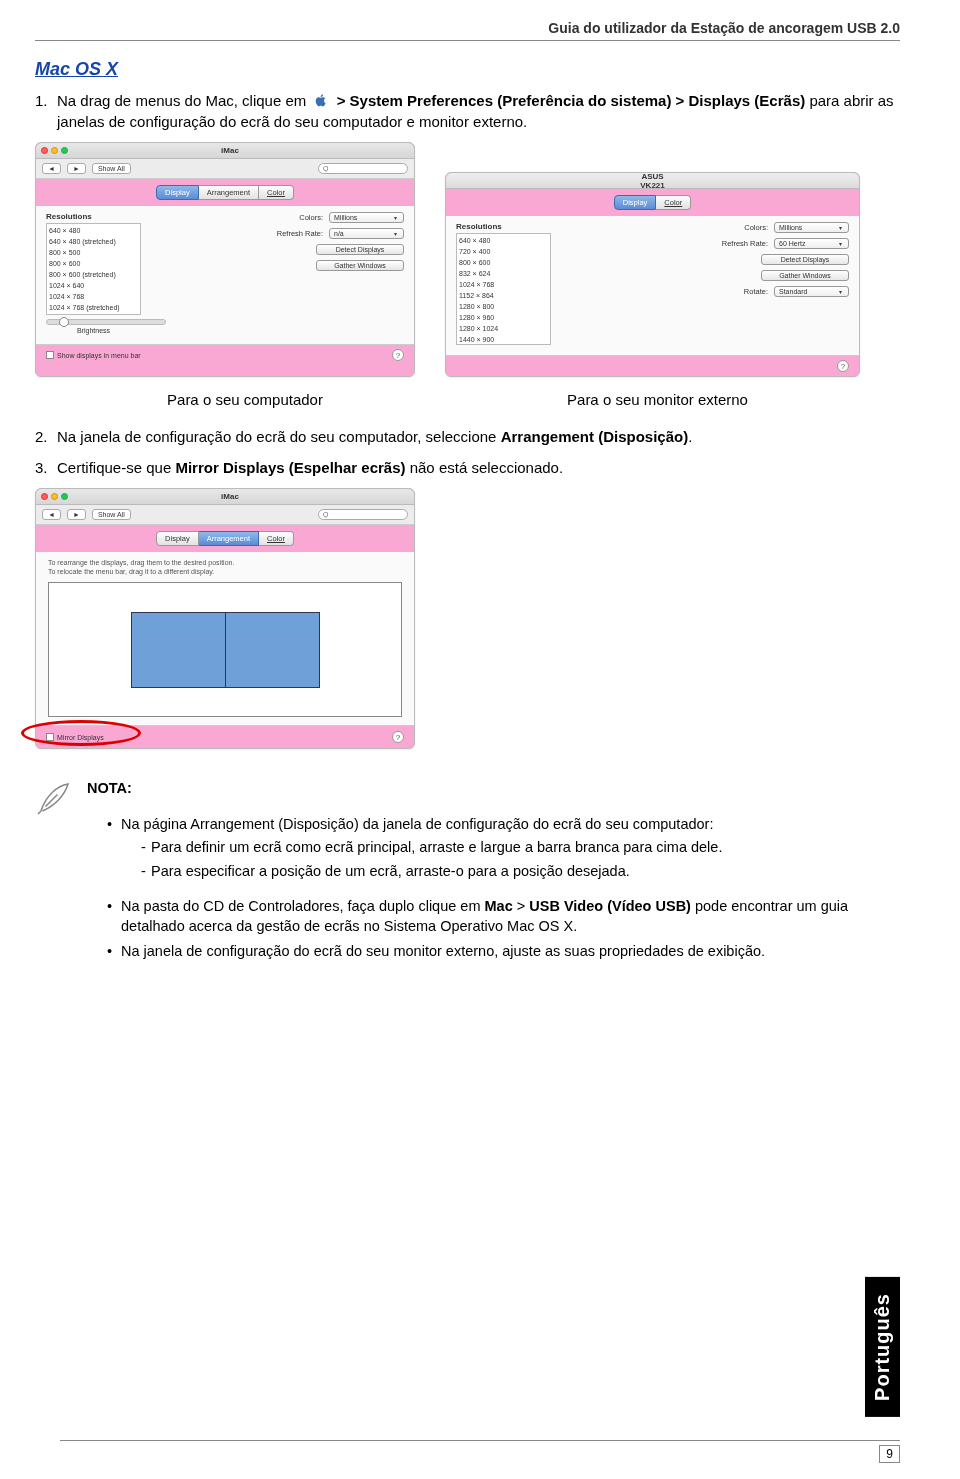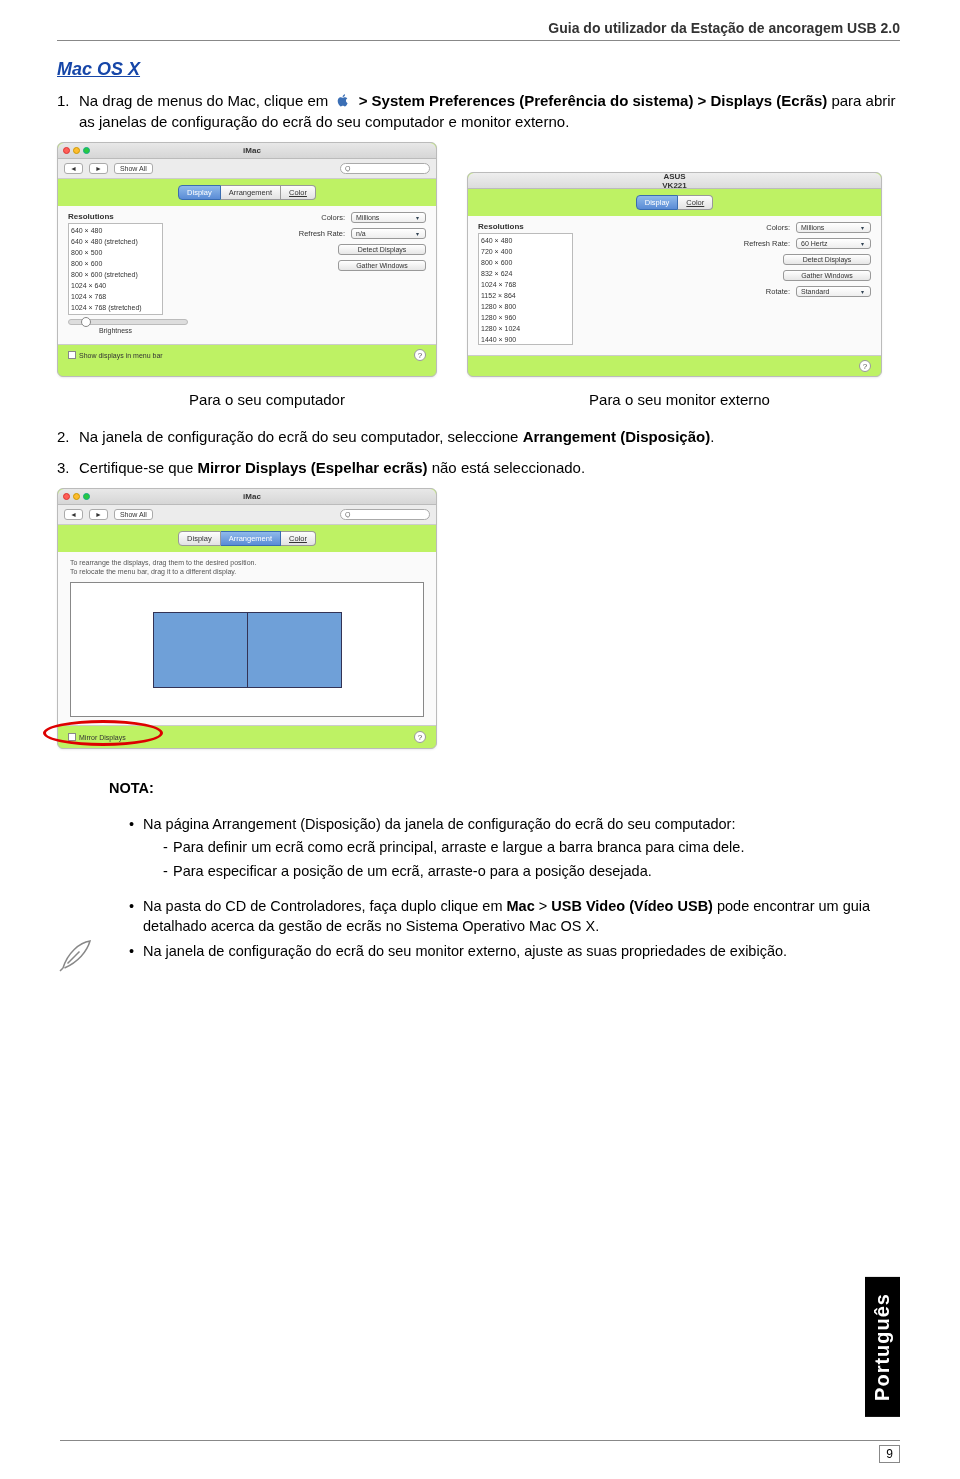--- a/index.html
+++ b/index.html
@@ -5,21 +5,21 @@
   * { box-sizing: border-box; margin: 0; padding: 0; }
   body {
     width: 960px;
     height: 1479px;
     background: #fff;
     font-family: Arial, Helvetica, sans-serif;
     position: relative;
     color: #000;
   }
   .page {
-    padding: 20px 60px 0 57px;
+    padding: 20px 60px 0 35px;
     position: relative;
     height: 100%;
     border-radius: 13px;
   }
   .top-header {
     text-align: right;
     font-size: 14px;
     font-weight: bold;
     color: #333;
     padding-bottom: 4px;
@@ -49,21 +49,21 @@
     align-items: center; justify-content: center;
     margin: 0 2px;
     position: relative;
     top: -2px;
   }
   .apple-icon svg { width: 16px; height: 16px; }
   .imgrow { display: flex; gap: 30px; margin: 10px 0 14px 0; }
   .macwin {
     border: 1px solid #bbb;
     border-radius: 6px;
-    background: #bef264;
+    background: #f9a8d4;
     font-size: 8px;
     color: #333;
     box-shadow: 0 1px 2px rgba(0,0,0,0.08);
   }
   .macwin .titlebar {
     height: 16px;
     background: linear-gradient(#e8e8e8,#d6d6d6);
     border-bottom: 1px solid #bbb;
     border-radius: 6px 6px 0 0;
     display: flex;
@@ -119,21 +119,21 @@
 
   .win3 { width:380px; margin:10px 0 30px 0;}
   .arrcontent{ padding:6px 12px 8px 12px; background:#fafafa; }
   .arrhint{ font-size:7px; color:#555; line-height:9px; margin-bottom:6px;}
   .arrbox{ border:1px solid #888; background:#fff; height:135px; display:flex; align-items:center; justify-content:center;}
   .disp { background:#6fa0d8; border:1px solid #335; width:95px; height:76px;}
   .disp + .disp { margin-left:-1px; height:76px;}
   .mirrorrow{ display:flex; justify-content:space-between; align-items:center; padding:5px 10px; border-top:1px solid #ccc; position:relative;}
   .redcircle{ position:absolute; left:-15px; top:-6px; width:120px; height:26px; border:3px solid #d00; border-radius:50%; }
 
-  .nota-wrap { display:flex; gap:12px; margin-top:6px;align-items:flex-end; }
+  .nota-wrap { display:flex; gap:12px; margin-top:6px; }
   .feather { width:40px; flex-shrink:0; padding-top:2px;}
   .feather svg{ width:36px; height:36px; }
   .nota-body { flex:1; font-size:14.5px; line-height:1.35;}
   .nota-body .nh{ font-weight:bold; }
   .nota-body ul{ list-style:none; padding:0; margin:16px;}
   .nota-body ul>li{ position:relative; padding-left:18px; margin-bottom:6px;}
   .nota-body ul>li:before{ content:"•"; position:absolute; left:4px; }
   .nota-body ul ul>li:before{ content:"-"; }
   .nota-body ul ul{ margin-top:4px; }
   .nota-body ul ul>li{ padding-left:14px; margin-bottom:4px;}

